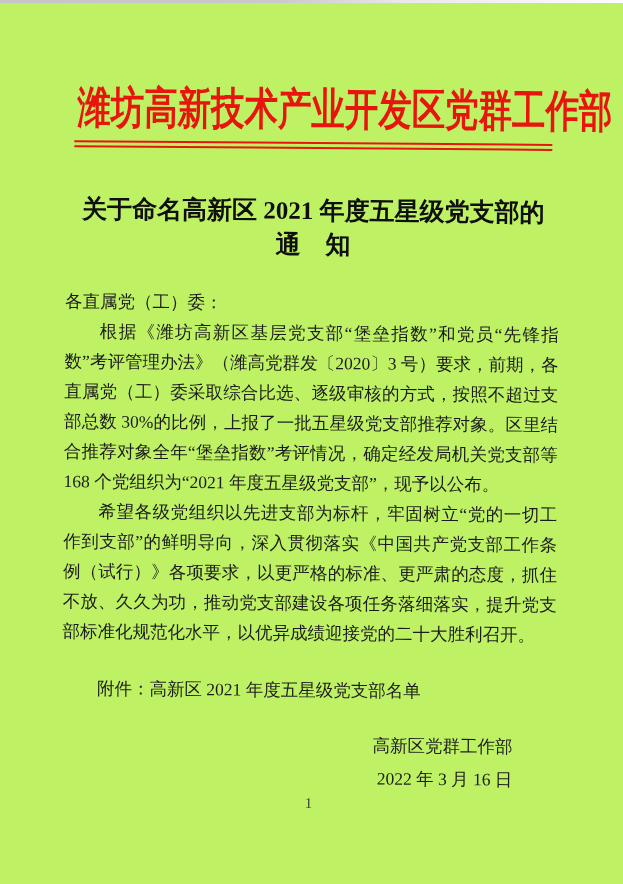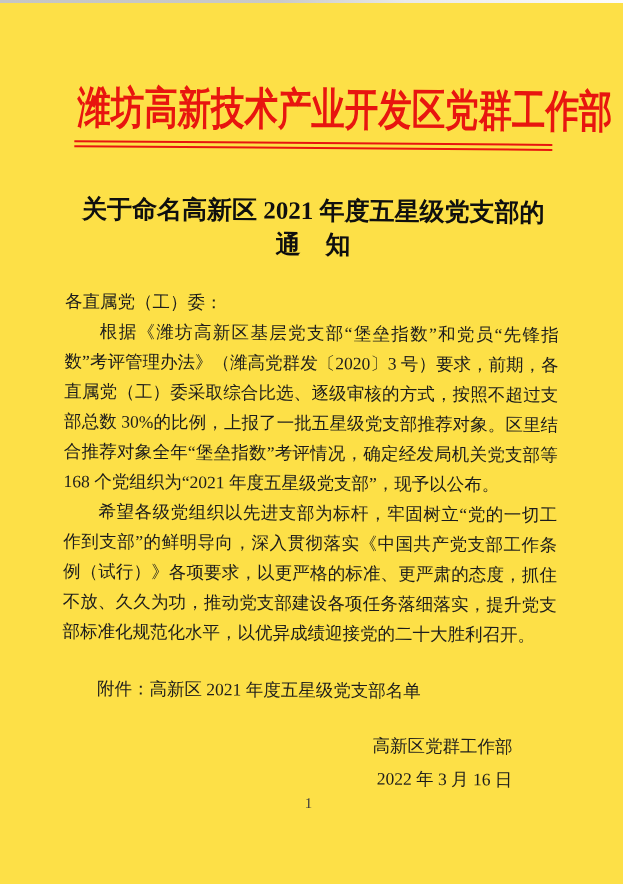--- a/index.html
+++ b/index.html
@@ -4,21 +4,21 @@
 <style>
   html, body {
     margin: 0;
     padding: 0;
     background: #ffffff;
   }
   .scan {
     position: relative;
     width: 623px;
     height: 884px;
-    background: #fde047;
+    background: #bef264;
     overflow: hidden;
     font-family: "Liberation Serif", "DejaVu Serif", serif;
   }
   
   .scan-edge-top {
     position: absolute;
     top: 0; left: 0;
     width: 100%; height: 3px;
     background: linear-gradient(90deg, #c5c5c5 0%, #c9c9c9 45%, #e9e9e9 65%, #fdfdfd 100%);
   }

